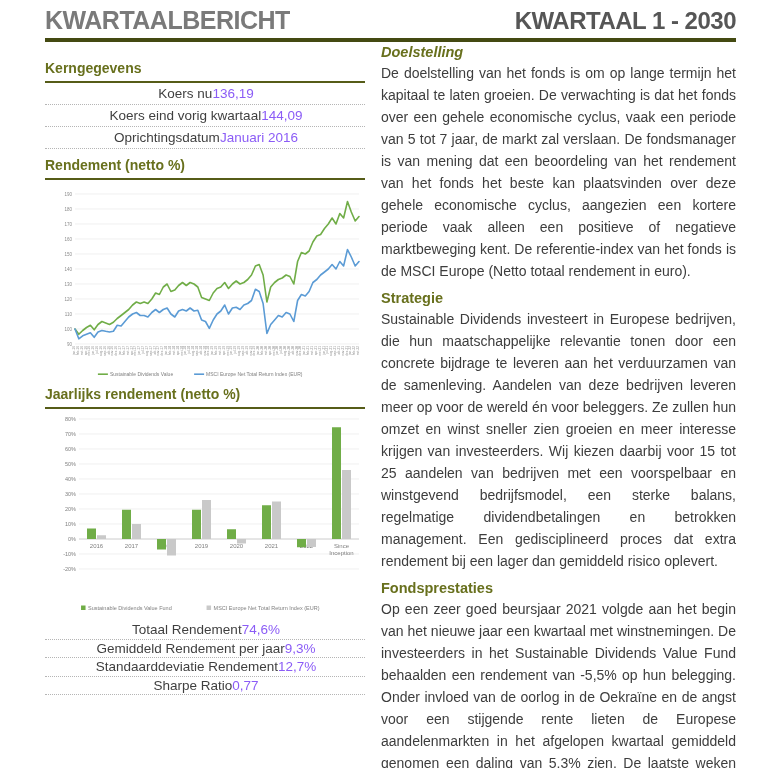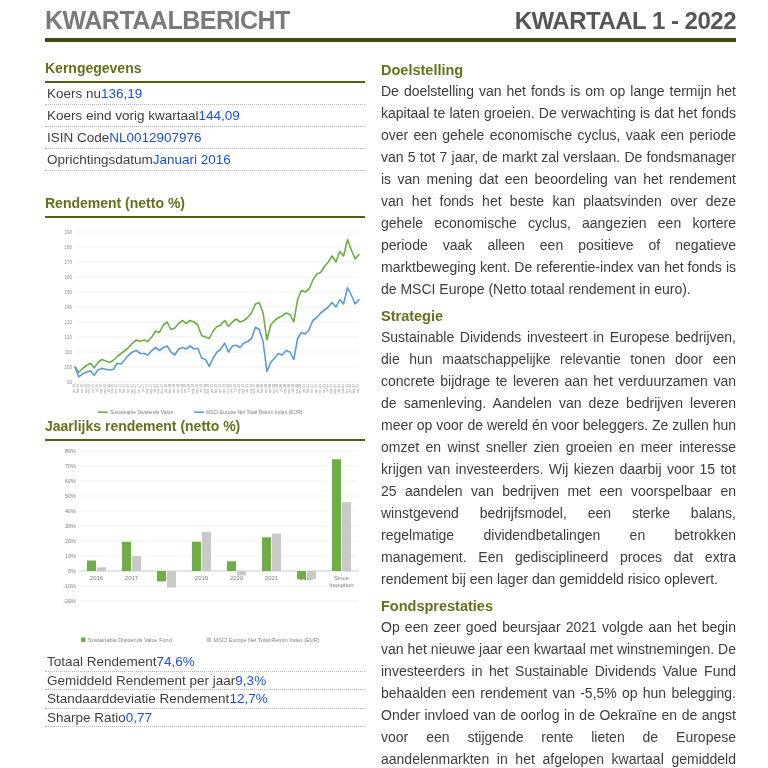--- a/index.html
+++ b/index.html
@@ -7,64 +7,60 @@
   .page{width:759px;height:768px;overflow:hidden;position:relative;box-sizing:border-box;padding:6px 23px 0 45px;border-radius:12px;}
   .masthead{display:flex;justify-content:space-between;align-items:flex-end;}
   .masthead .t-left{font-size:25px;font-weight:700;color:#7a7a7a;letter-spacing:-0.5px;margin:0;}
   .masthead .t-right{font-size:24px;font-weight:700;color:#565656;letter-spacing:-0.5px;margin:0;}
   .head-rule{height:4px;background:#444a12;margin-top:3px;}
   .cols{display:flex;gap:16px;}
   .col-left{width:320px;flex:0 0 320px;}
   .col-right{flex:1;min-width:0;}
   .col-left h2{font-size:14px;font-weight:700;color:#68701d;margin:0;padding-bottom:5px;border-bottom:2px solid #565c18;}
   .sec-kern{margin-top:18px;}
-  .sec-line{margin-top:24px;}
-  .sec-bar{}
+  .sec-line{margin-top:8px;}
+  .sec-bar{margin-top:6px;}
   .sec-risk{margin-top:6px;}
   .dtable{width:100%;}
-  .trow{display:flex;justify-content:flex-start;align-items:center;border-bottom:1px dotted #b5b5b5;box-sizing:border-box;}
+  .trow{display:flex;justify-content:center;align-items:center;border-bottom:1px dotted #b5b5b5;box-sizing:border-box;}
   .sec-kern .trow{height:22px;font-size:13.5px;}
   .sec-risk .trow{height:18.5px;font-size:13.5px;}
   .tlabel{color:#3f3f3f;padding-left:2px;}
-  .tvalue{color:#1d4ed8;text-align:right;}
+  .tvalue{color:#8b5cf6;text-align:right;}
   .chart-box{margin-top:4px;}
   .chart-box svg{display:block;}
   .col-right h3{font-size:14.5px;font-weight:700;color:#68701d;margin:8px 0 2px 0;}
-  .col-right h3.first{margin-top:20px;}
+  .col-right h3.first{margin-top:2px;font-style:italic;}
   .col-right p{margin:0;font-size:14px;line-height:22px;color:#3d3d3d;text-align:justify;}
 </style>
 </head>
 <body>
 
 <div class="page">
 
   <header class="masthead">
     <h1 class="t-left">KWARTAALBERICHT</h1>
-    <h1 class="t-right">KWARTAAL 1 - 2022</h1>
+    <h1 class="t-right">KWARTAAL 1 - 2030</h1>
   </header>
   <div class="head-rule"></div>
 
   <div class="cols">
 
     <div class="col-left">
 
       <section class="sec-kern">
         <h2>Kerngegevens</h2>
         <div class="dtable" id="kern-table">
             <div class="trow">
               <span class="tlabel">Koers nu</span>
               <span class="tvalue">136,19</span>
             </div>
             <div class="trow">
               <span class="tlabel">Koers eind vorig kwartaal</span>
               <span class="tvalue">144,09</span>
-            </div>
-            <div class="trow">
-              <span class="tlabel">ISIN Code</span>
-              <span class="tvalue">NL0012907976</span>
             </div>
             <div class="trow">
               <span class="tlabel">Oprichtingsdatum</span>
               <span class="tvalue">Januari 2016</span>
             </div>
           </div>
       </section>
 
       <section class="sec-line">
         <h2>Rendement (netto %)</h2>

